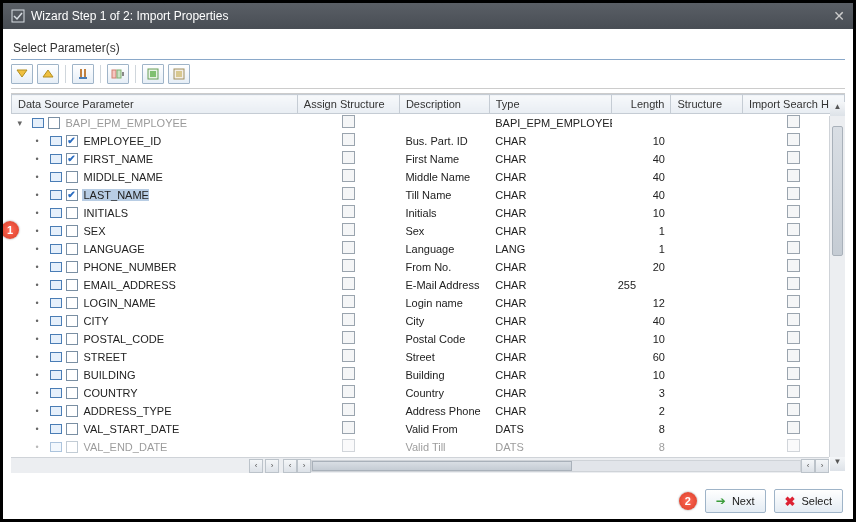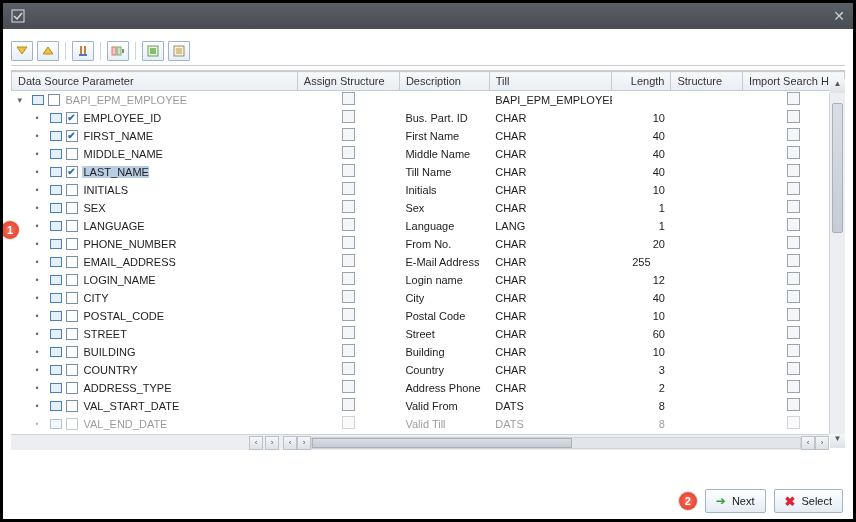--- a/index.html
+++ b/index.html
@@ -156,25 +156,27 @@
 </head>
 <body>
 
 <div class="title-bar">
   <span class="icon">
     <svg width="14" height="14">
         <rect x="1" y="1" width="12" height="12" fill="none" stroke="#d8dde3"></rect>
         <path d="M3 7 L6 10 L11 4" stroke="#d8dde3" fill="none" stroke-width="1.5"></path>
       </svg>
   </span>
+  <span>Wizard Step 1 of 2: Import Properties</span>
   <span class="spacer"></span>
   <span class="close">✕</span>
 </div>
 
 <div class="panel">
+  <div class="section-header">Select Parameter(s)</div>
 
   <div class="toolbar">
     <div class="tb-btn">
         <svg width="12" height="10">
           <path d="M1 1 L6 8 L11 1 Z" fill="#f0c040" stroke="#b38f20"></path>
         </svg>
       </div>
     <div class="tb-btn">
         <svg width="12" height="10">
           <path d="M1 8 L6 1 L11 8 Z" fill="#f0c040" stroke="#b38f20"></path>
@@ -221,21 +223,21 @@
             <col style="width:120px">
             <col style="width:58px">
             <col style="width:70px">
             <col style="width:100px">
       </colgroup>
       <thead>
         <tr>
           <th>Data Source Parameter</th>
           <th>Assign Structure</th>
           <th>Description</th>
-          <th>Till</th>
+          <th>Type</th>
           <th style="text-align:right">Length</th>
           <th>Structure</th>
           <th>Import Search H...</th>
         </tr>
       </thead>
       <tbody id="tbody">
             <tr class="root-row">
               <td>
                 <div class="tree-cell">
       <span class="twisty">▾</span>
@@ -384,21 +386,21 @@
                 <div class="tree-cell" style="padding-left:18px;">
       <span class="twisty">•</span>
       <span class="node-ico"></span>
       <span class="chk"></span>
       <span class="name">EMAIL_ADDRESS</span>
     </div>
               </td>
     <td style="text-align:center;"><span class="assign-chk"></span></td>
     <td style="">E-Mail Address</td>
     <td style="">CHAR</td>
-    <td style="text-align:center;">255</td>
+    <td style="text-align:left;">255</td>
     <td></td>
     <td style="text-align:center;"><span class="assign-chk"></span></td>
             </tr>
             <tr>
               <td style="">
                 <div class="tree-cell" style="padding-left:18px;">
       <span class="twisty">•</span>
       <span class="node-ico"></span>
       <span class="chk"></span>
       <span class="name">LOGIN_NAME</span>

